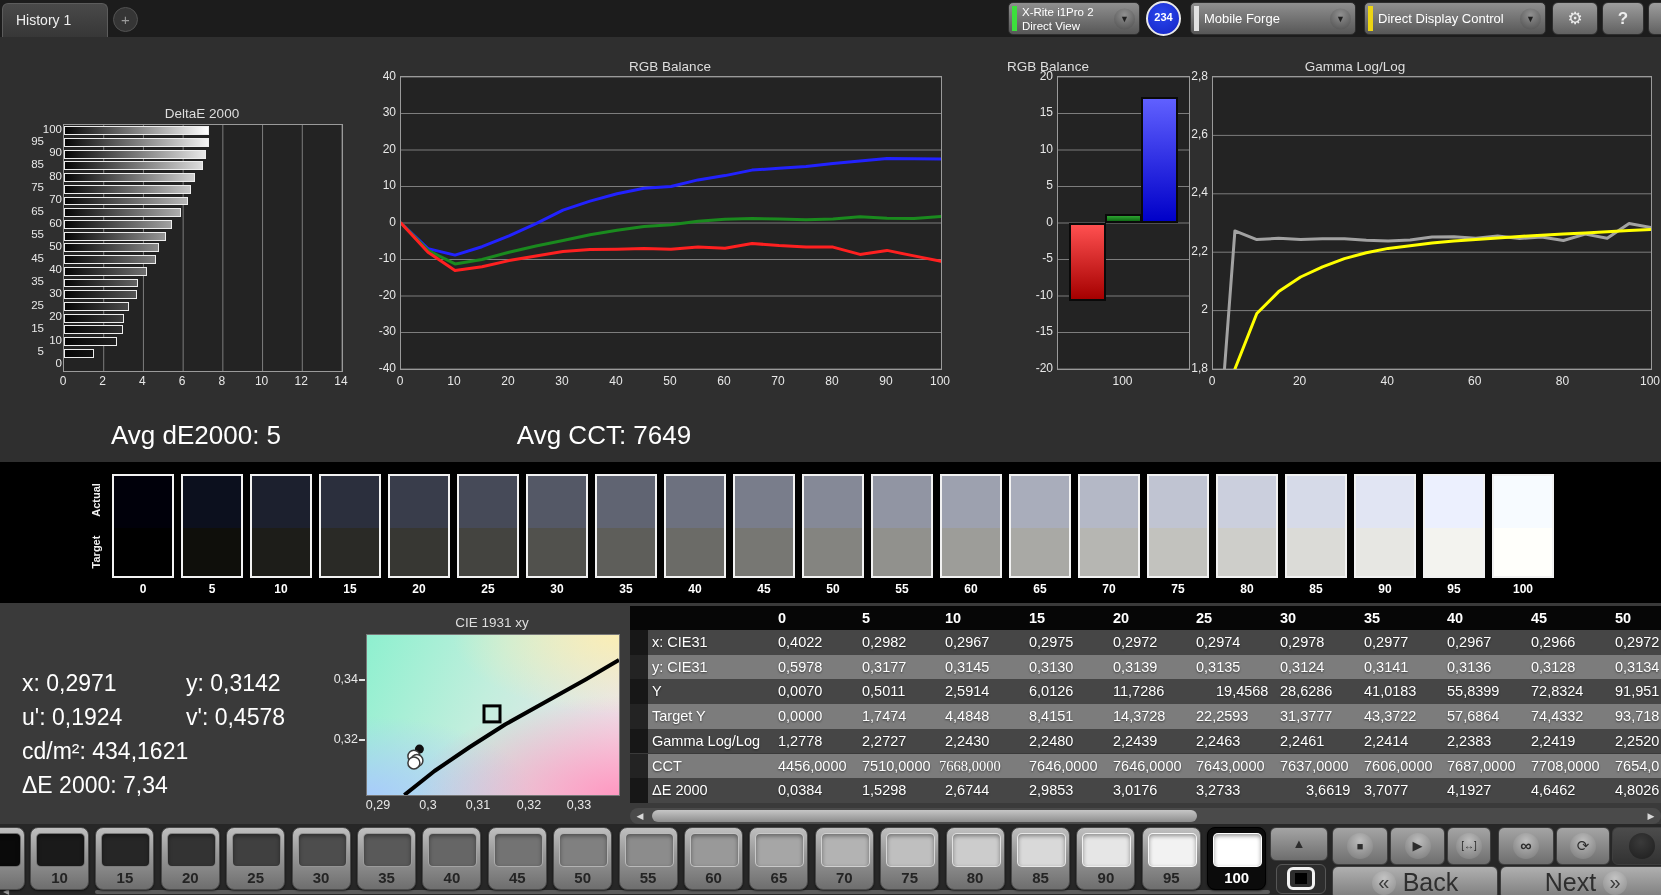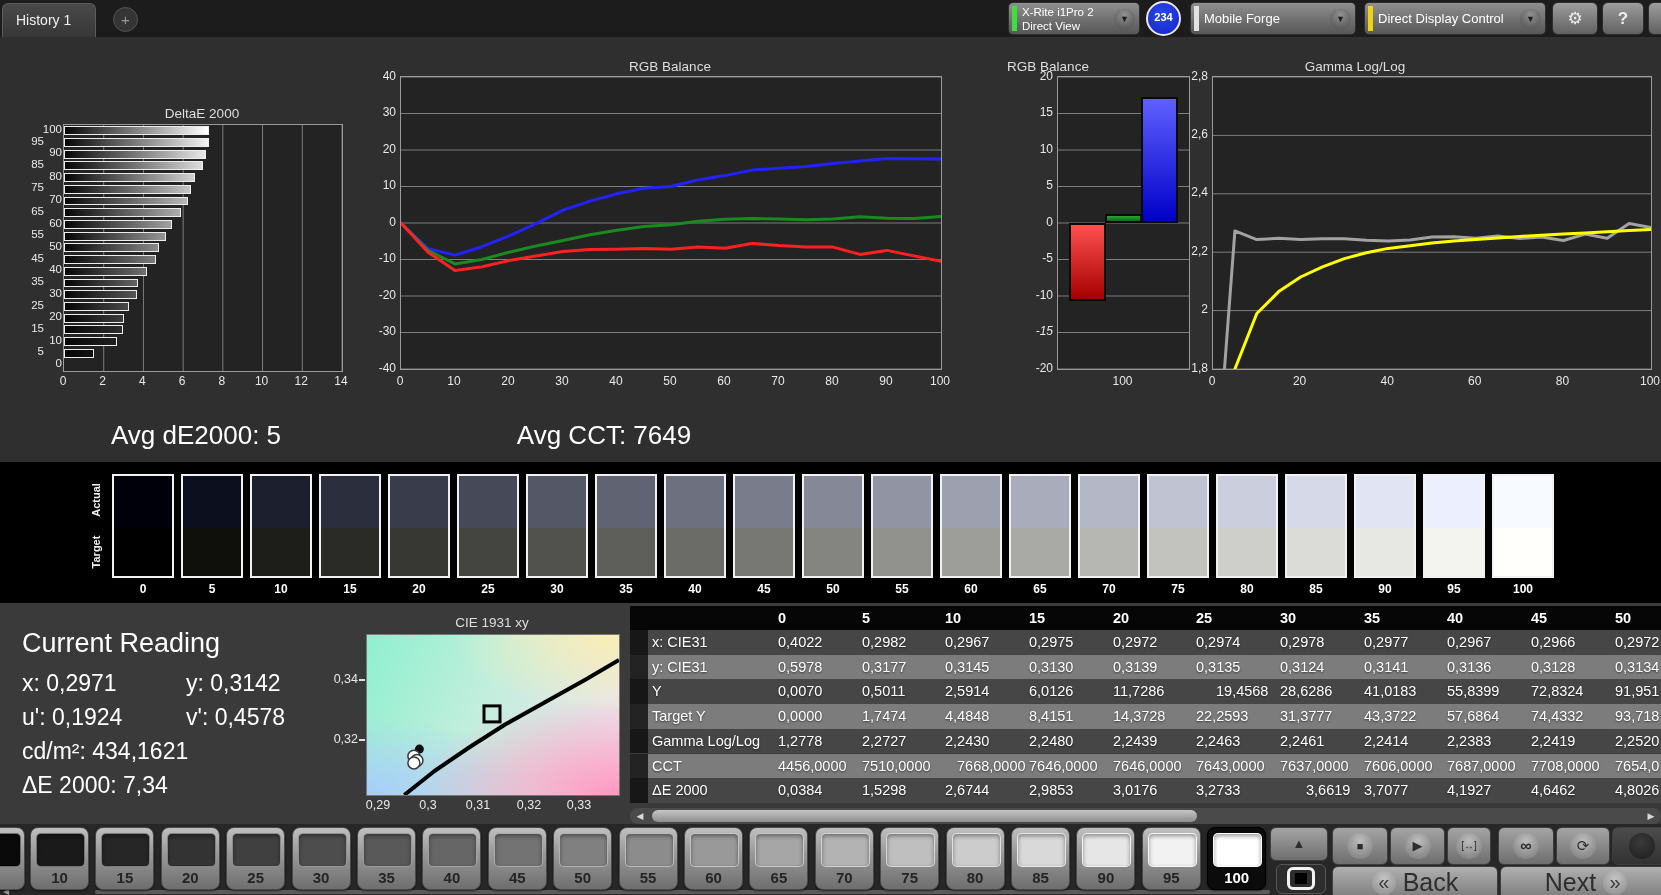--- a/index.html
+++ b/index.html
@@ -1,20 +1,20 @@
 <!DOCTYPE html>
 <html><head>
 <meta charset="utf-8">
 <style>
   html,body{margin:0;padding:0;background:#101010}
   #app{position:relative;width:1661px;height:895px;overflow:hidden;background:#2f2f2f;
        font-family:"Liberation Sans",sans-serif;color:#fff;-webkit-font-smoothing:antialiased}
   
   #topbar{position:absolute;left:0;top:0;width:100%;height:37px;background:#1c1c1c}
-  .tab{position:absolute;left:2px;top:3px;width:94px;height:34px;box-sizing:border-box;
+  .tab{position:absolute;left:2px;top:3px;width:106px;height:34px;box-sizing:border-box;
        background:linear-gradient(#494949,#373737);border:1px solid #5c5c5c;border-bottom:none;
        border-radius:6px 6px 0 0;color:#efefef;font-size:14px;line-height:32px;padding-left:13px}
   .addtab{position:absolute;left:113px;top:7px;width:25px;height:25px;border-radius:50%;background:#353535;
        border:1px solid #525252;color:#9a9a9a;font-size:15px;text-align:center;line-height:23px;box-sizing:border-box}
   .ddbtn{position:absolute;top:2px;height:33px;box-sizing:border-box;border:1px solid #2e2e2e;border-radius:5px;
        background:linear-gradient(#8f8f8f,#575757);color:#fff}
   .stripe{position:absolute;left:3px;top:3px;width:5px;height:25px}
   .ddtext2{position:absolute;left:13px;top:3px;font-size:11.5px;line-height:13.5px;white-space:nowrap}
   .ddtext1{position:absolute;left:13px;top:0;height:31px;font-size:13px;line-height:31px;white-space:nowrap}
   .ddarrow{position:absolute;right:4px;top:50%;transform:translateY(-50%);width:21px;height:21px;border-radius:50%;
@@ -326,21 +326,20 @@
       <div class="gslab" style="left: 1423px;">95</div>
       <div class="gsw" style="left: 1492px;">
         <div class="gswa" style="background: rgb(247, 251, 255);"></div>
         <div class="gswt" style="background: rgb(255, 255, 251);"></div>
       </div>
       <div class="gslab" style="left: 1492px;">100</div>
     </div>
 
   <div id="bottombg"></div>
 
-  <div class="cr-title">Current Reading</div>
   <div class="cr-line" style="left:22px;top:670px">x: 0,2971</div>
   <div class="cr-line" style="left:186px;top:670px">y: 0,3142</div>
   <div class="cr-line" style="left:22px;top:704px">u': 0,1924</div>
   <div class="cr-line" style="left:186px;top:704px">v': 0,4578</div>
   <div class="cr-line" style="left:22px;top:738px">cd/m²: 434,1621</div>
   <div class="cr-line" style="left:22px;top:772px">ΔE 2000: 7,34</div>
 
   <div class="ctitle" style="left:366px;width:252px;top:615px">CIE 1931 xy</div>
   <div id="cie-plot"><svg viewBox="0 0 252 160" width="252" height="160">
         <polyline points="37.3,160.0 67.5,136.0 102.8,112.0 138.1,89.5 178.4,66.9 218.7,44.4 252.0,24.9" fill="none" stroke="#000" stroke-width="4" stroke-linejoin="round"></polyline>
@@ -447,21 +446,21 @@
         <div class="tcell" style="left: 734px;">2,2414</div>
         <div class="tcell" style="left: 817px;">2,2383</div>
         <div class="tcell" style="left: 901px;">2,2419</div>
         <div class="tcell" style="left: 985px;">2,2520</div>
       </div>
       <div class="trow rlight" style="top: 147.5px; height: 24.7px;">
         <div class="gut"></div>
         <div class="rlabel">CCT</div>
         <div class="tcell" style="left: 148px;">4456,0000</div>
         <div class="tcell" style="left: 232px;">7510,0000</div>
-        <div class="tcell" style="left: 327px;">7668,0000</div>
+        <div class="tcell" style="left: 309px; font-family: Liberation Serif, serif;">7668,0000</div>
         <div class="tcell" style="left: 399px;">7646,0000</div>
         <div class="tcell" style="left: 483px;">7646,0000</div>
         <div class="tcell" style="left: 566px;">7643,0000</div>
         <div class="tcell" style="left: 650px;">7637,0000</div>
         <div class="tcell" style="left: 734px;">7606,0000</div>
         <div class="tcell" style="left: 817px;">7687,0000</div>
         <div class="tcell" style="left: 901px;">7708,0000</div>
         <div class="tcell" style="left: 985px;">7654,0</div>
       </div>
       <div class="trow rdark" style="top: 172.2px; height: 24.7px;">
@@ -666,16 +665,16 @@
     <div class="xlab" style="left: 1456.8px; top: 374px; width: 36px;">60</div>
     <div class="xlab" style="left: 1544.4px; top: 374px; width: 36px;">80</div>
     <div class="xlab" style="left: 1632px; top: 374px; width: 36px;">100</div>
     <div class="ylab" style="left: 1019px; top: 68.5px; width: 34px; text-align: right;">20</div>
     <div class="ylab" style="left: 1019px; top: 105px; width: 34px; text-align: right;">15</div>
     <div class="ylab" style="left: 1019px; top: 141.5px; width: 34px; text-align: right;">10</div>
     <div class="ylab" style="left: 1019px; top: 178px; width: 34px; text-align: right;">5</div>
     <div class="ylab" style="left: 1019px; top: 214.5px; width: 34px; text-align: right;">0</div>
     <div class="ylab" style="left: 1019px; top: 251px; width: 34px; text-align: right;">-5</div>
     <div class="ylab" style="left: 1019px; top: 287.5px; width: 34px; text-align: right;">-10</div>
-    <div class="ylab" style="left: 1019px; top: 324px; width: 34px; text-align: right; font-style: italic;">-15</div>
+    <div class="ylab" style="left: 1019px; top: 324px; width: 34px; text-align: right;">-15</div>
     <div class="ylab" style="left: 1019px; top: 360.5px; width: 34px; text-align: right;">-20</div>
     <div class="xlab" style="left: 1104.5px; top: 374px; width: 36px;">100</div>
   </div>
 
 </body></html>

